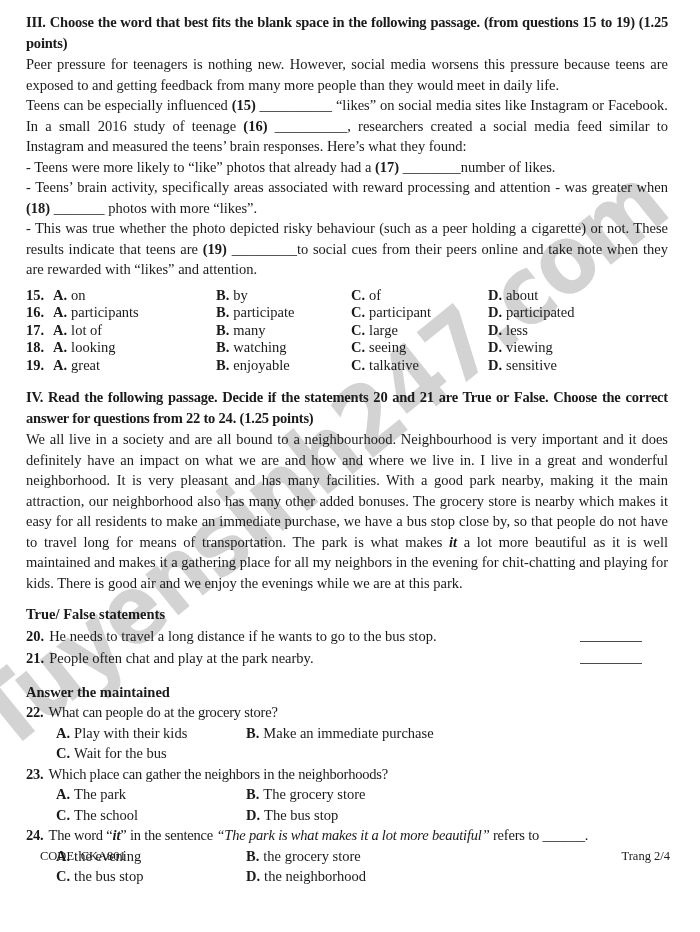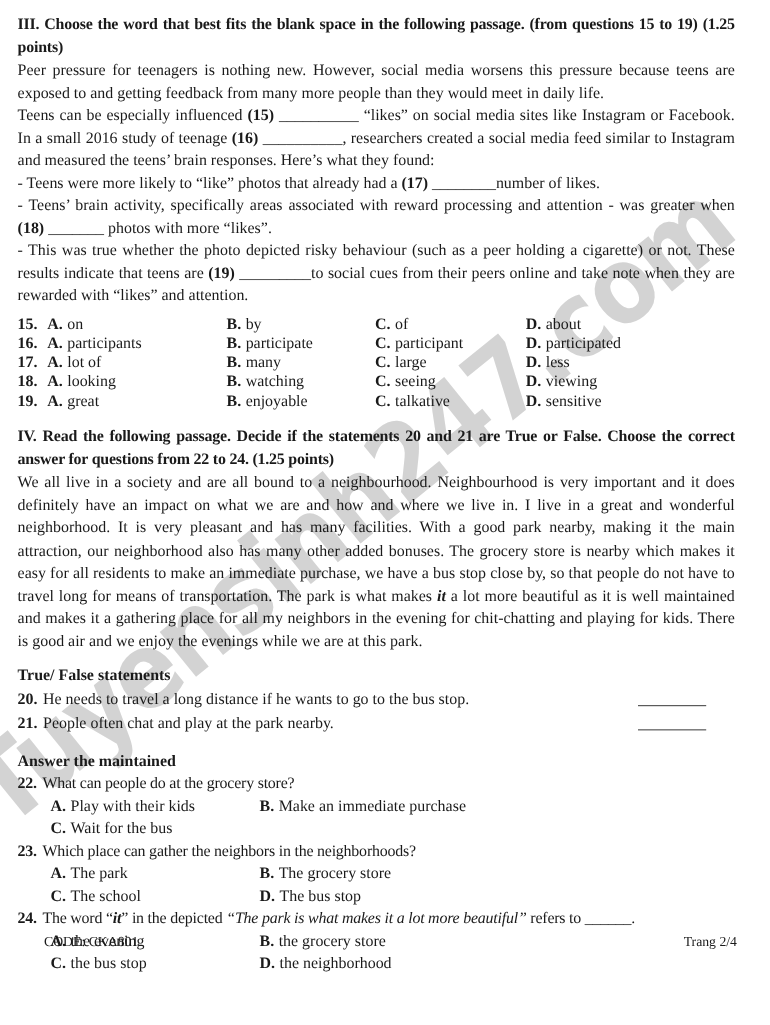--- a/index.html
+++ b/index.html
@@ -8,21 +8,21 @@
     position:relative; width:700px; height:932px; margin:0 auto;
     background:#ffffff; overflow:hidden; color:#1a1a1a;
   }
   .watermark {
     position:absolute; left:16px; top:670px; z-index:0;
     font-family:"DejaVu Sans", sans-serif; font-weight:bold;
     font-size:96px; line-height:1; color:#b4b4b4; opacity:0.58;
     transform:rotate(-39deg) scaleX(0.88); transform-origin:0 100%;
     white-space:nowrap; letter-spacing:-2px;
   }
-  .content { position:relative; z-index:1; padding:12px 32px 0 16px; font-size:14.5px; }
+  .content { position:relative; z-index:1; padding:12px 32px 0 26px; font-size:14.5px; }
   .bold { font-weight:bold; }
   .heading { font-weight:bold; line-height:21px; letter-spacing:-0.2px; text-align:justify; }
   .passage p { line-height:20.5px; text-align:justify; }
   .mcq { margin-top:7px; }
   .mcq-row { display:grid; grid-template-columns:27px 163px 135px 137px 1fr; line-height:17.5px; }
   .lt { font-weight:bold; margin-right:4px; }
   .sub-heading { font-weight:bold; line-height:20.5px; }
   .tf-block { margin-top:11px; }
   .tf-row { display:flex; align-items:center; line-height:22px; }
   .tf-num { font-weight:bold; margin-right:5px; }
@@ -134,21 +134,21 @@
         <div class="q-opts">
           <span><span class="lt">A.</span><span>The park</span></span>
           <span><span class="lt">B.</span><span>The grocery store</span></span>
           <span><span class="lt">C.</span><span>The school</span></span>
           <span><span class="lt">D.</span><span>The bus stop</span></span>
         </div>
       </div>
 
       <div>
         <div class="q-stem">
-          <span class="qnum">24.</span><span><span>The word “</span><span style="font-weight: bold; font-style: italic;">it</span><span>” in the depicted </span><span style="font-style: italic;">“The park is what makes it a lot more beautiful”</span><span> refers to ______.</span></span>
+          <span class="qnum">24.</span><span><span>The word “</span><span style="font-weight: bold; font-style: italic;">it</span><span>” in the sentence </span><span style="font-style: italic;">“The park is what makes it a lot more beautiful”</span><span> refers to ______.</span></span>
         </div>
         <div class="q-opts">
           <span><span class="lt">A.</span><span>the evening</span></span>
           <span><span class="lt">B.</span><span>the grocery store</span></span>
           <span><span class="lt">C.</span><span>the bus stop</span></span>
           <span><span class="lt">D.</span><span>the neighborhood</span></span>
         </div>
       </div>
     </div>
 

